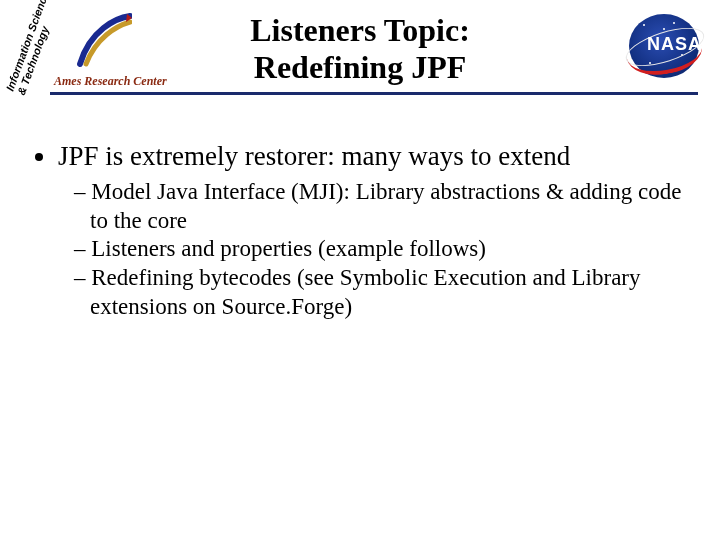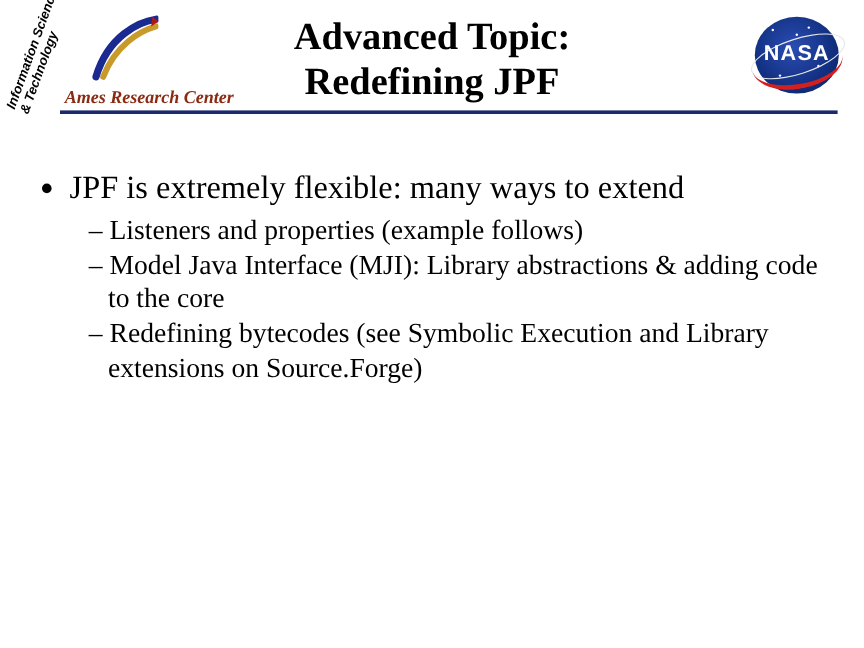--- a/index.html
+++ b/index.html
@@ -59,21 +59,21 @@
     height: 56px;
   }
   .ames-label {
     position: absolute;
     left: 48px;
     top: 74px;
     font-family: "Times New Roman", serif;
     font-style: italic;
     font-weight: bold;
     color: #8a2a12;
-    font-size: 15px;
+    font-size: 12px;
     white-space: nowrap;
   }
   .arc-text {
     position: absolute;
     left: 0;
     top: 0;
     width: 120px;
     height: 120px;
     font-family: Arial, sans-serif;
     font-weight: bold;
@@ -119,21 +119,21 @@
     height: 22px;
     border-bottom: 4px solid #d21f1f;
     border-radius: 0 0 60% 60% / 0 0 100% 100%;
     transform: rotate(-10deg);
   }
   .nasa-text {
     position: absolute;
     left: 0;
     top: 20px;
     width: 76px;
-    text-align: center;
+    text-align: right;
     font-family: Arial, Helvetica, sans-serif;
     font-weight: 900;
     font-size: 18px;
     color: #ffffff;
     letter-spacing: 1px;
   }
   .nasa-star {
     position: absolute;
     width: 2px;
     height: 2px;
@@ -186,21 +186,21 @@
         <path d="M4 52 C 14 18, 40 6, 54 4" stroke="#1a2a90" stroke-width="6" fill="none" stroke-linecap="round"></path>
         <path d="M10 52 C 20 26, 40 14, 54 10" stroke="#c79a2a" stroke-width="5" fill="none" stroke-linecap="round"></path>
         <polygon points="51,2 56,6 50,10" fill="#b01818"></polygon>
       </svg>
 
       <div class="arc-text" style="transform: rotate(-70deg) translate(-84px, 28px);">Information Sciences &amp; Technology</div>
       <div class="ames-label">Ames Research Center</div>
     </div>
 
     <div class="title">
-      <span>Advanced Topic:</span><br>
+      <span>Listeners Topic:</span><br>
       <span>Redefining JPF</span>
     </div>
 
     <div class="nasa">
       <div class="nasa-disc">
         <div class="nasa-star" style="left:14px; top:10px;"></div>
         <div class="nasa-star" style="left:44px; top:8px;"></div>
         <div class="nasa-star" style="left:52px; top:40px;"></div>
         <div class="nasa-star" style="left:20px; top:48px;"></div>
         <div class="nasa-star" style="left:34px; top:14px;"></div>
@@ -209,23 +209,23 @@
       <div class="nasa-swoosh"></div>
       <div class="nasa-text">NASA</div>
     </div>
 
     <div class="rule"></div>
   </div>
 
   <div class="content">
     <ul class="level1">
       <li>
-        <span>JPF is extremely flexible: many ways to extend</span>
+        <span>JPF is extremely restorer: many ways to extend</span>
         <ul class="level2">
+          <li><span>Model Java Interface (MJI): Library abstractions &amp; adding code to the core</span></li>
           <li><span>Listeners and properties (example follows)</span></li>
-          <li><span>Model Java Interface (MJI): Library abstractions &amp; adding code to the core</span></li>
           <li><span>Redefining bytecodes (see Symbolic Execution and Library extensions on Source.Forge)</span></li>
         </ul>
       </li>
     </ul>
   </div>
 
 </div>
 
 </body></html>

